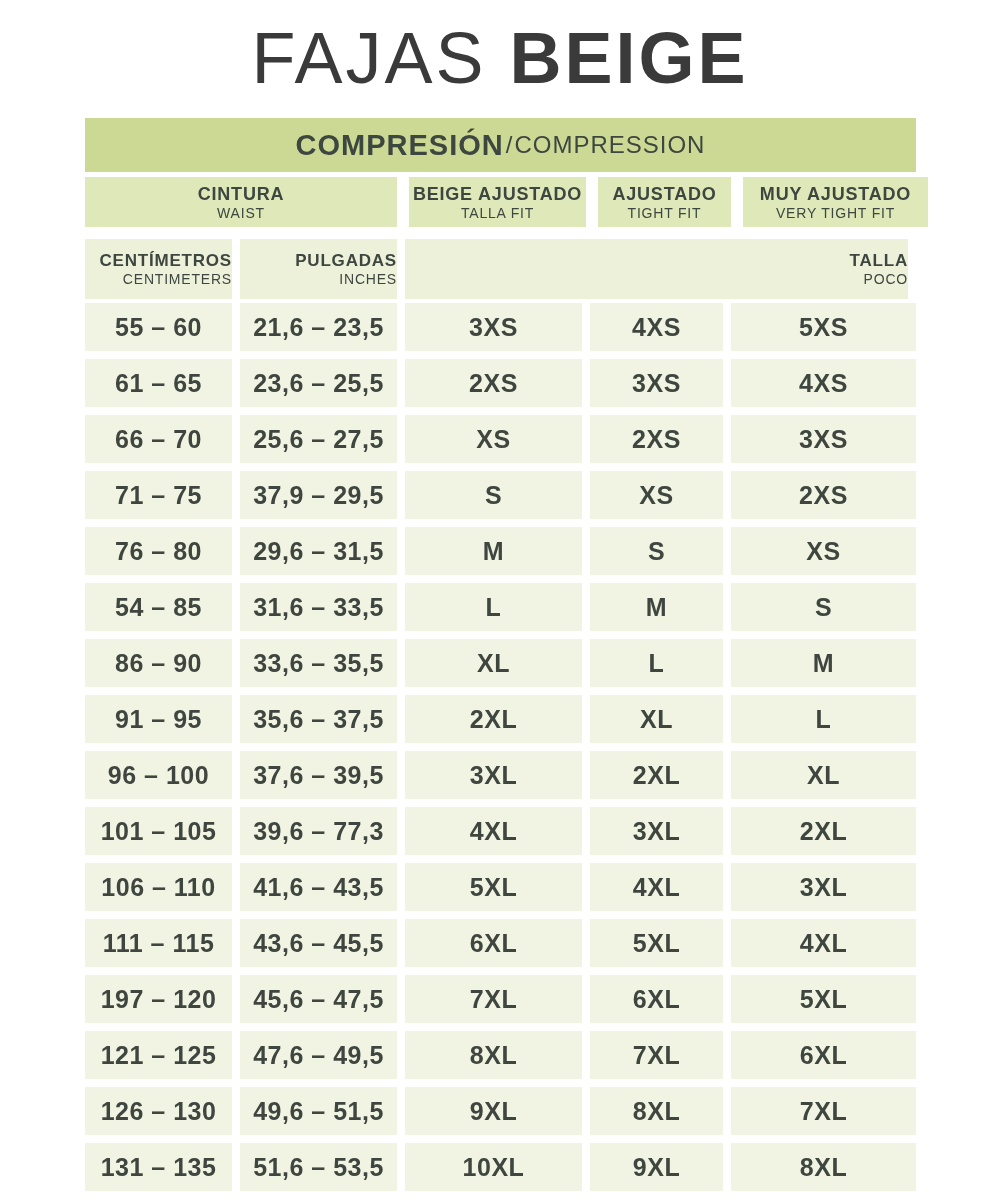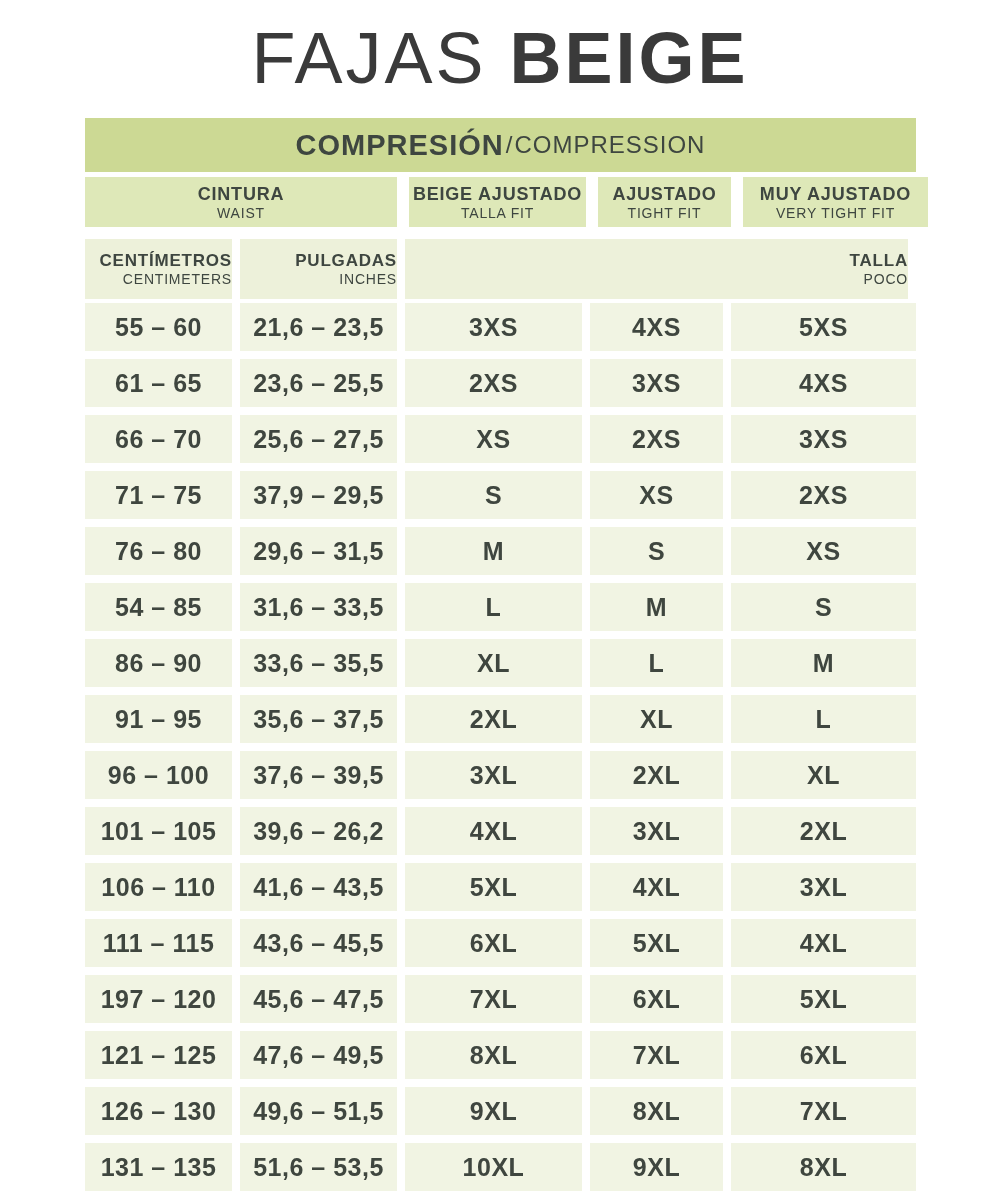--- a/index.html
+++ b/index.html
@@ -161,21 +161,21 @@
     <div class="data-grid">
         <div class="trow"><div class="cell data-cell">55 – 60</div><div class="cell data-cell">21,6 – 23,5</div><div class="cell data-cell">3XS</div><div class="cell data-cell">4XS</div><div class="cell data-cell">5XS</div></div>
         <div class="trow"><div class="cell data-cell">61 – 65</div><div class="cell data-cell">23,6 – 25,5</div><div class="cell data-cell">2XS</div><div class="cell data-cell">3XS</div><div class="cell data-cell">4XS</div></div>
         <div class="trow"><div class="cell data-cell">66 – 70</div><div class="cell data-cell">25,6 – 27,5</div><div class="cell data-cell">XS</div><div class="cell data-cell">2XS</div><div class="cell data-cell">3XS</div></div>
         <div class="trow"><div class="cell data-cell">71 – 75</div><div class="cell data-cell">37,9 – 29,5</div><div class="cell data-cell">S</div><div class="cell data-cell">XS</div><div class="cell data-cell">2XS</div></div>
         <div class="trow"><div class="cell data-cell">76 – 80</div><div class="cell data-cell">29,6 – 31,5</div><div class="cell data-cell">M</div><div class="cell data-cell">S</div><div class="cell data-cell">XS</div></div>
         <div class="trow"><div class="cell data-cell">54 – 85</div><div class="cell data-cell">31,6 – 33,5</div><div class="cell data-cell">L</div><div class="cell data-cell">M</div><div class="cell data-cell">S</div></div>
         <div class="trow"><div class="cell data-cell">86 – 90</div><div class="cell data-cell">33,6 – 35,5</div><div class="cell data-cell">XL</div><div class="cell data-cell">L</div><div class="cell data-cell">M</div></div>
         <div class="trow"><div class="cell data-cell">91 – 95</div><div class="cell data-cell">35,6 – 37,5</div><div class="cell data-cell">2XL</div><div class="cell data-cell">XL</div><div class="cell data-cell">L</div></div>
         <div class="trow"><div class="cell data-cell">96 – 100</div><div class="cell data-cell">37,6 – 39,5</div><div class="cell data-cell">3XL</div><div class="cell data-cell">2XL</div><div class="cell data-cell">XL</div></div>
-        <div class="trow"><div class="cell data-cell">101 – 105</div><div class="cell data-cell">39,6 – 26,2</div><div class="cell data-cell">4XL</div><div class="cell data-cell">3XL</div><div class="cell data-cell">2XL</div></div>
+        <div class="trow"><div class="cell data-cell">101 – 105</div><div class="cell data-cell">39,6 – 77,3</div><div class="cell data-cell">4XL</div><div class="cell data-cell">3XL</div><div class="cell data-cell">2XL</div></div>
         <div class="trow"><div class="cell data-cell">106 – 110</div><div class="cell data-cell">41,6 – 43,5</div><div class="cell data-cell">5XL</div><div class="cell data-cell">4XL</div><div class="cell data-cell">3XL</div></div>
         <div class="trow"><div class="cell data-cell">111 – 115</div><div class="cell data-cell">43,6 – 45,5</div><div class="cell data-cell">6XL</div><div class="cell data-cell">5XL</div><div class="cell data-cell">4XL</div></div>
         <div class="trow"><div class="cell data-cell">197 – 120</div><div class="cell data-cell">45,6 – 47,5</div><div class="cell data-cell">7XL</div><div class="cell data-cell">6XL</div><div class="cell data-cell">5XL</div></div>
         <div class="trow"><div class="cell data-cell">121 – 125</div><div class="cell data-cell">47,6 – 49,5</div><div class="cell data-cell">8XL</div><div class="cell data-cell">7XL</div><div class="cell data-cell">6XL</div></div>
         <div class="trow"><div class="cell data-cell">126 – 130</div><div class="cell data-cell">49,6 – 51,5</div><div class="cell data-cell">9XL</div><div class="cell data-cell">8XL</div><div class="cell data-cell">7XL</div></div>
         <div class="trow"><div class="cell data-cell">131 – 135</div><div class="cell data-cell">51,6 – 53,5</div><div class="cell data-cell">10XL</div><div class="cell data-cell">9XL</div><div class="cell data-cell">8XL</div></div>
       </div>
 
   </div>
 </div>

